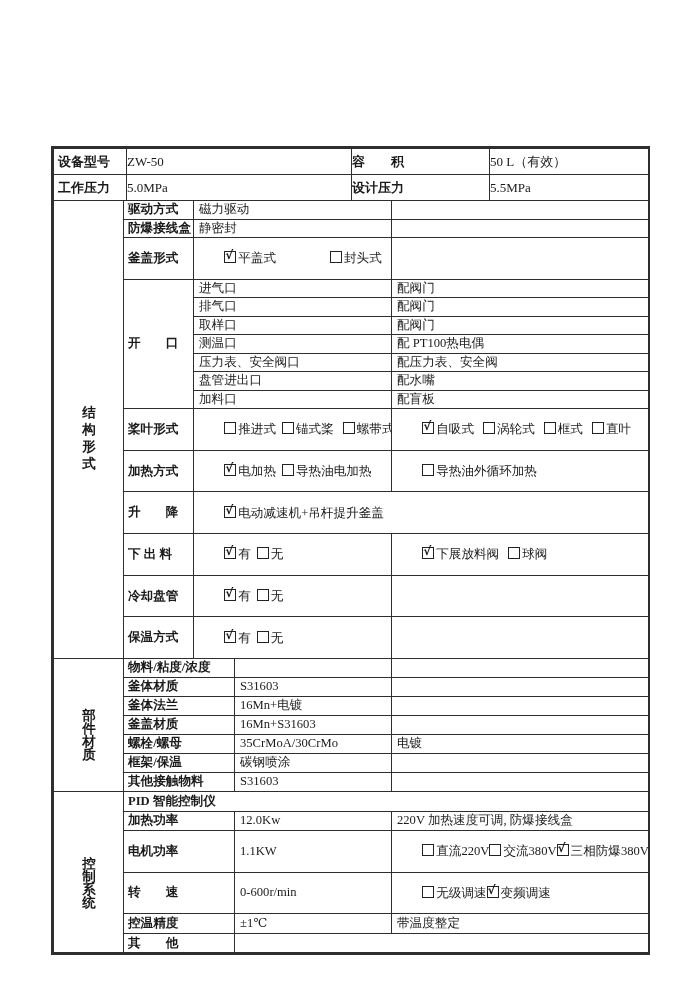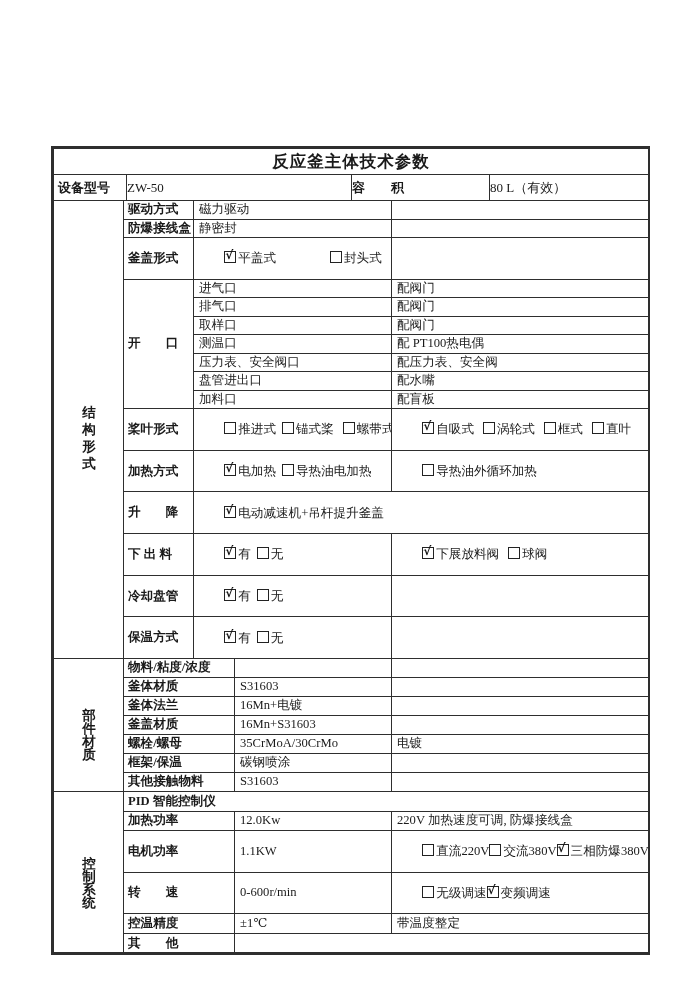--- a/index.html
+++ b/index.html
@@ -72,28 +72,31 @@
 <div class="sheet">
 
   <table class="t-info">
     <colgroup>
         <col style="width:73px">
         <col style="width:225px">
         <col style="width:138px">
         <col style="width:159px">
       </colgroup>
     <tbody>
-        <tr>
-      <td class="title-cell" colspan="4">反应釜主体技术参数</td>
-    </tr>
     <tr>
       <td class="lbl">设备型号</td>
       <td class="val ctr">ZW-50</td>
       <td class="lbl ctr">容　　积</td>
-      <td class="val ctr">80 L（有效）</td>
+      <td class="val ctr">50 L（有效）</td>
+    </tr>
+    <tr>
+      <td class="lbl">工作压力</td>
+      <td class="val ctr">5.0MPa</td>
+      <td class="lbl ctr">设计压力</td>
+      <td class="val ctr">5.5MPa</td>
     </tr>
   </tbody>
     </table>
 
   <table class="t-structure">
     <colgroup>
         <col style="width:70px">
         <col style="width:70px">
         <col style="width:198px">
         <col style="width:257px">

